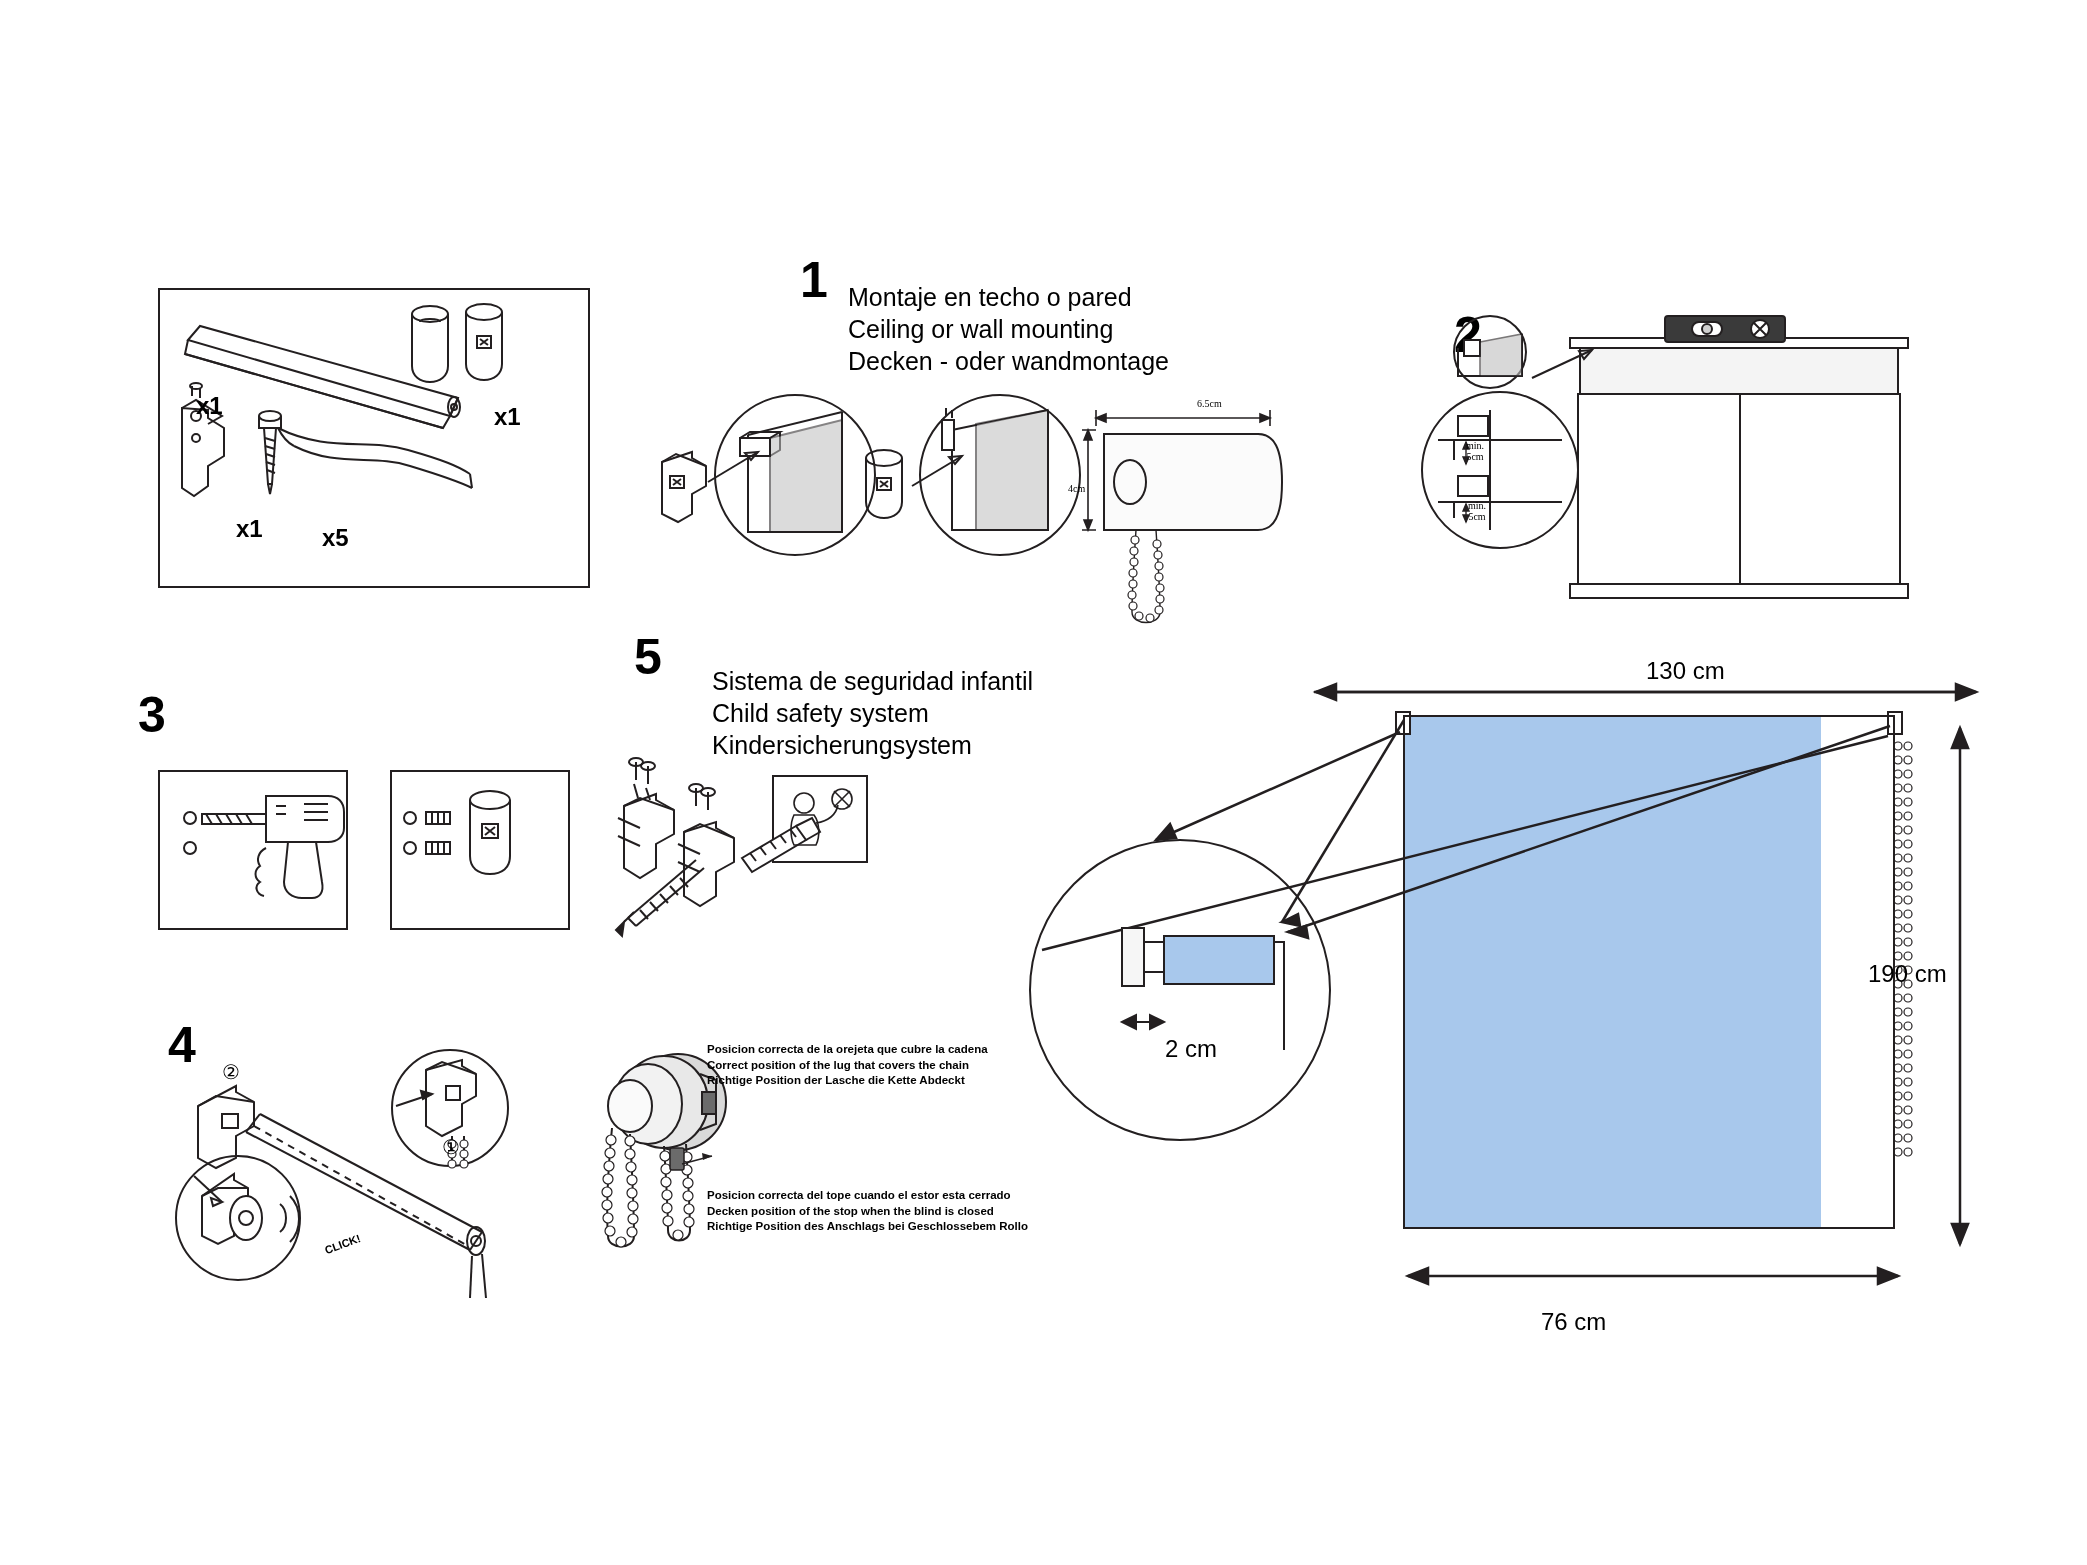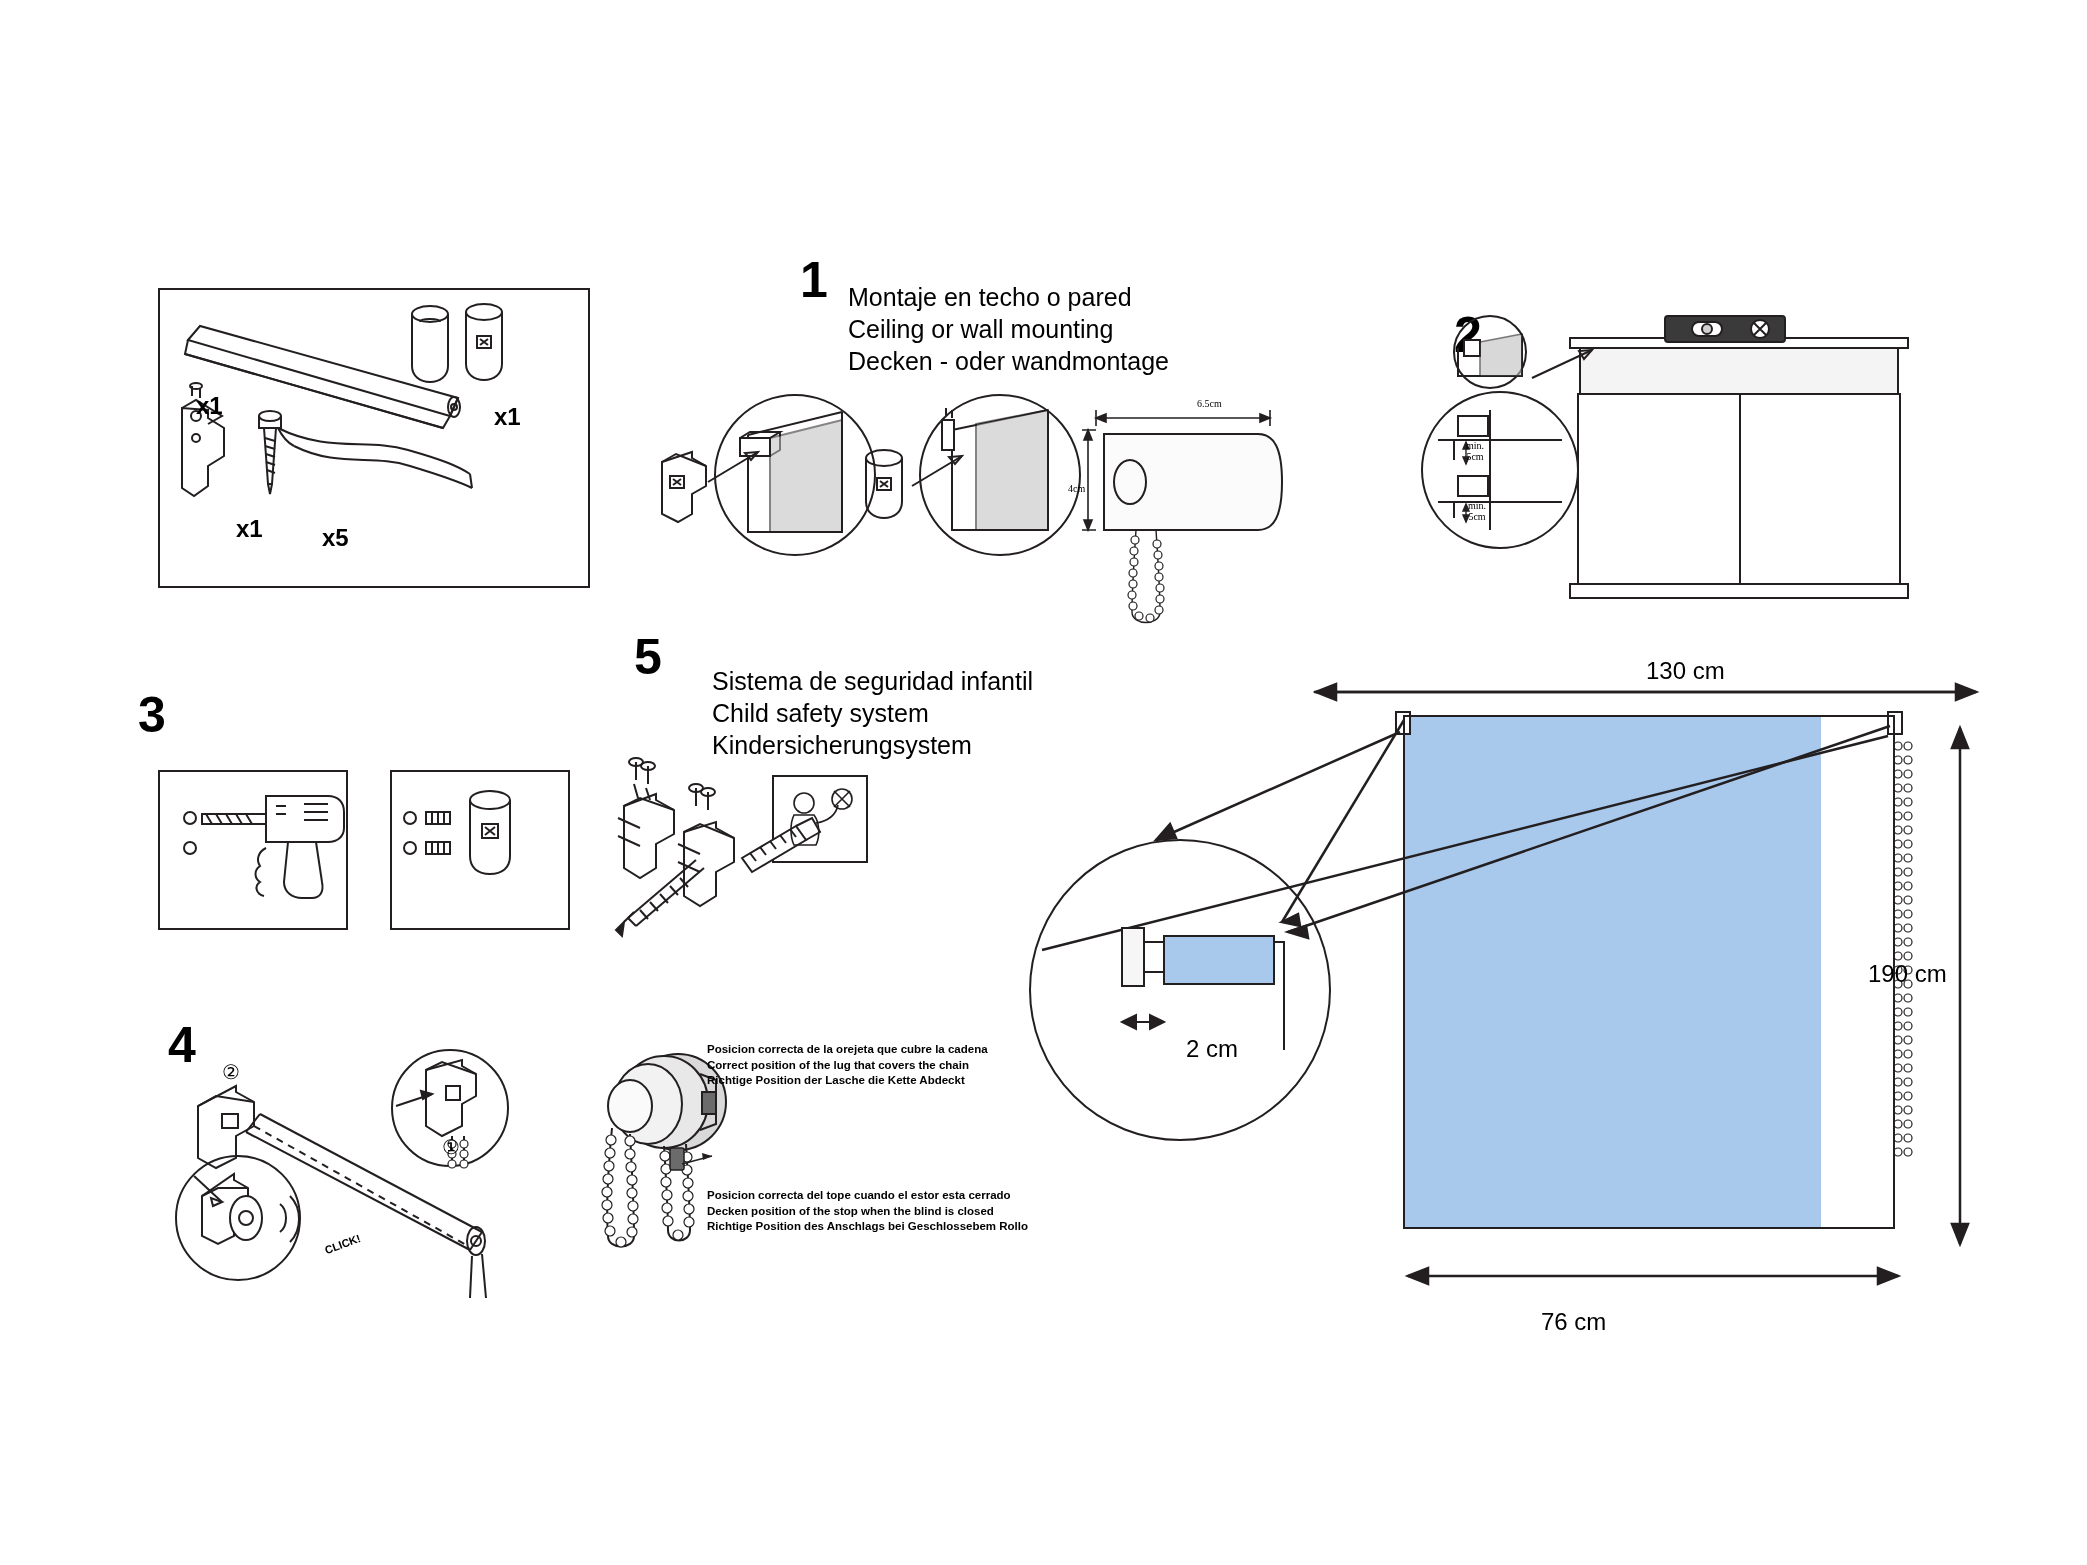--- a/index.html
+++ b/index.html
@@ -625,13 +625,13 @@
     <g class="ln" stroke-width="2.5">
       <path d="M830 76 L228 282"></path>
       <path d="M228 282 l18 -6 l2 12 Z" fill="#231f20"></path>
     </g>
   </svg>
 </div>
 
 <div class="abs dim-label" style="left:1646px; top:657px;">130 cm</div>
 <div class="abs dim-label" style="left:1868px; top:960px;">190 cm</div>
 <div class="abs dim-label" style="left:1541px; top:1276px;margin-top:32px;">76 cm</div>
-<div class="abs dim-label" style="left:1165px; top:1035px;margin-left:21px;">2 cm</div>
+<div class="abs dim-label" style="left:1165px; top:1035px;">2 cm</div>
 
 </body></html>

